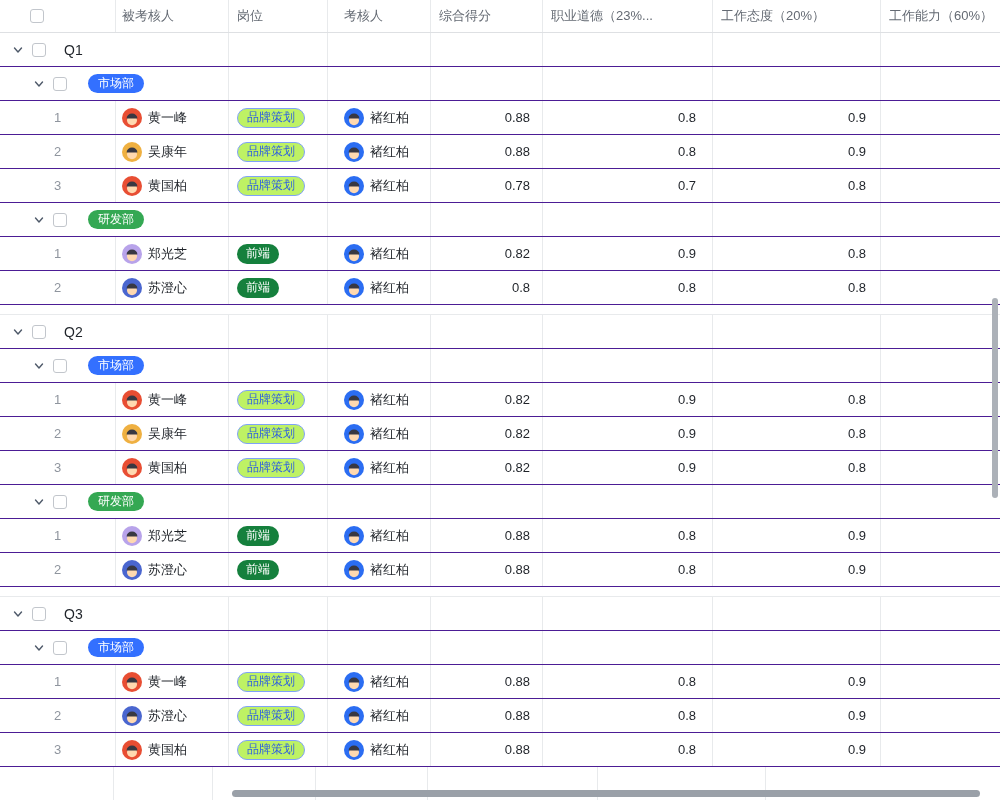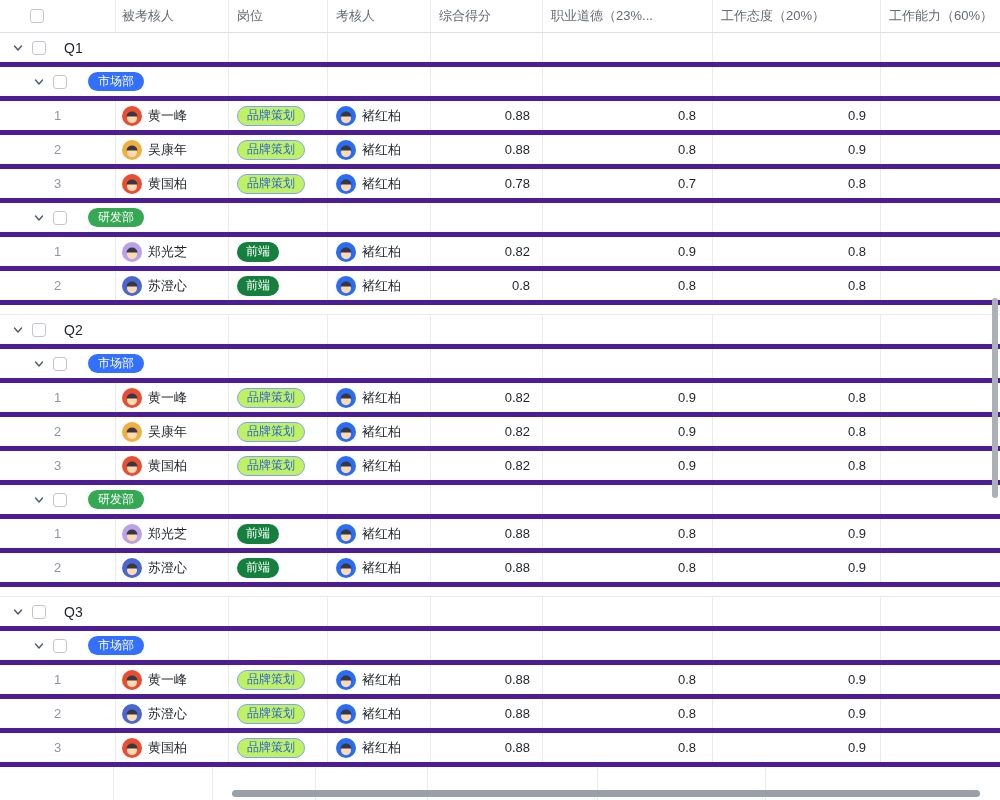--- a/index.html
+++ b/index.html
@@ -6,27 +6,27 @@
   html,body { width:1000px; height:800px; overflow:hidden; }
   body {
     position:relative;
     background:#fff;
     font-family:"Liberation Sans","DejaVu Sans",sans-serif;
     color:#1f2329;
     font-size:13px;
   }
   .thead { display:flex; height:33px; border-bottom:1px solid #dee0e3; }
   .hcell { color:#646a73; font-size:13px; white-space:nowrap; }
-  .row { display:flex; height:34px; border-bottom:5px solid #4c1d95; }
+  .row { display:flex; height:34px; border-bottom:1px solid #4c1d95; }
   .cell { display:flex; align-items:center; height:100%; overflow:hidden; flex-shrink:0; background:#fff; }
   .cell + .cell { border-left:1px solid #e8eaec; }
   .c0 { width:115px; }
   .c1 { width:113px; padding-left:6px; }
   .c2 { width:99px;  padding-left:8px;font-family:Liberation Serif, serif; }
-  .c3 { width:103px; padding-left:8px; }
+  .c3 { width:103px; padding-left:16px; }
   .c4 { width:112px; }
   .c5 { width:170px; }
   .c6 { width:168px; }
   .c7 { width:116px; }
   .cmerge { width:228px; }
   .hc0 { padding-left:30px; }
   .hpad { padding-left:8px; }
   .idx { justify-content:center; color:#8f959e; }
   .num  { justify-content:flex-end; padding-right:12px; }
   .num5 { justify-content:flex-end; padding-right:16px; }

